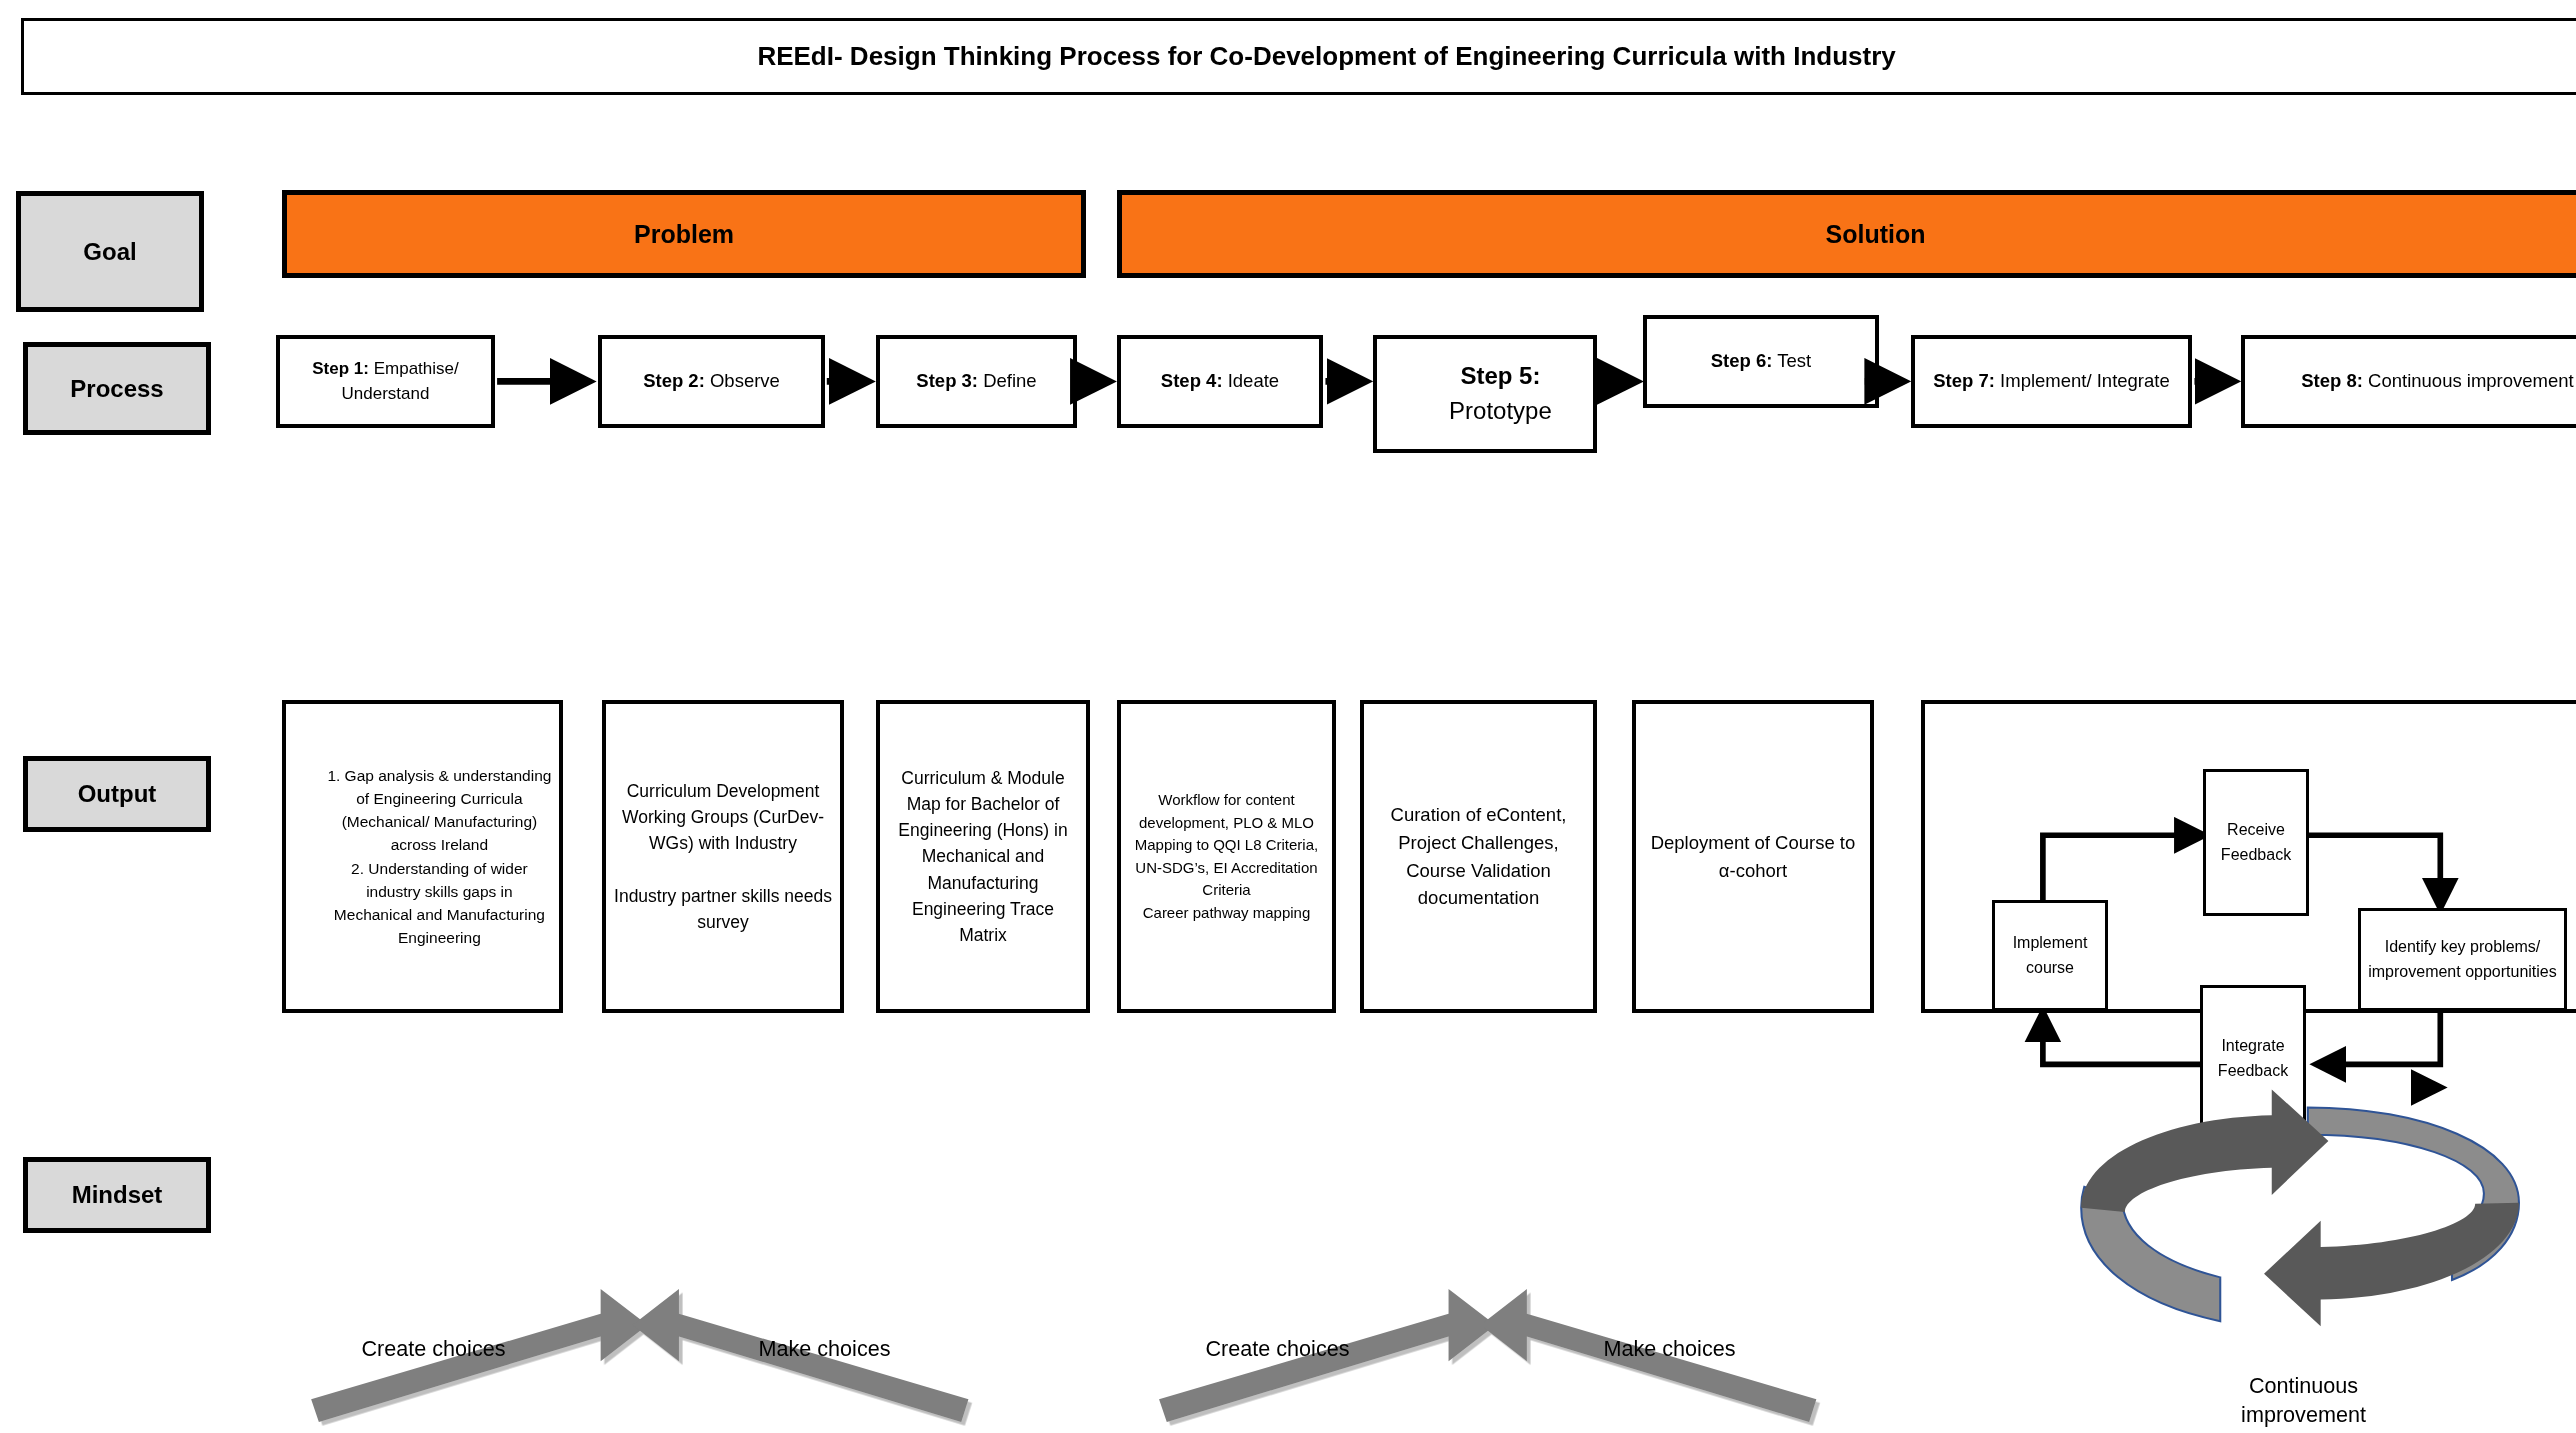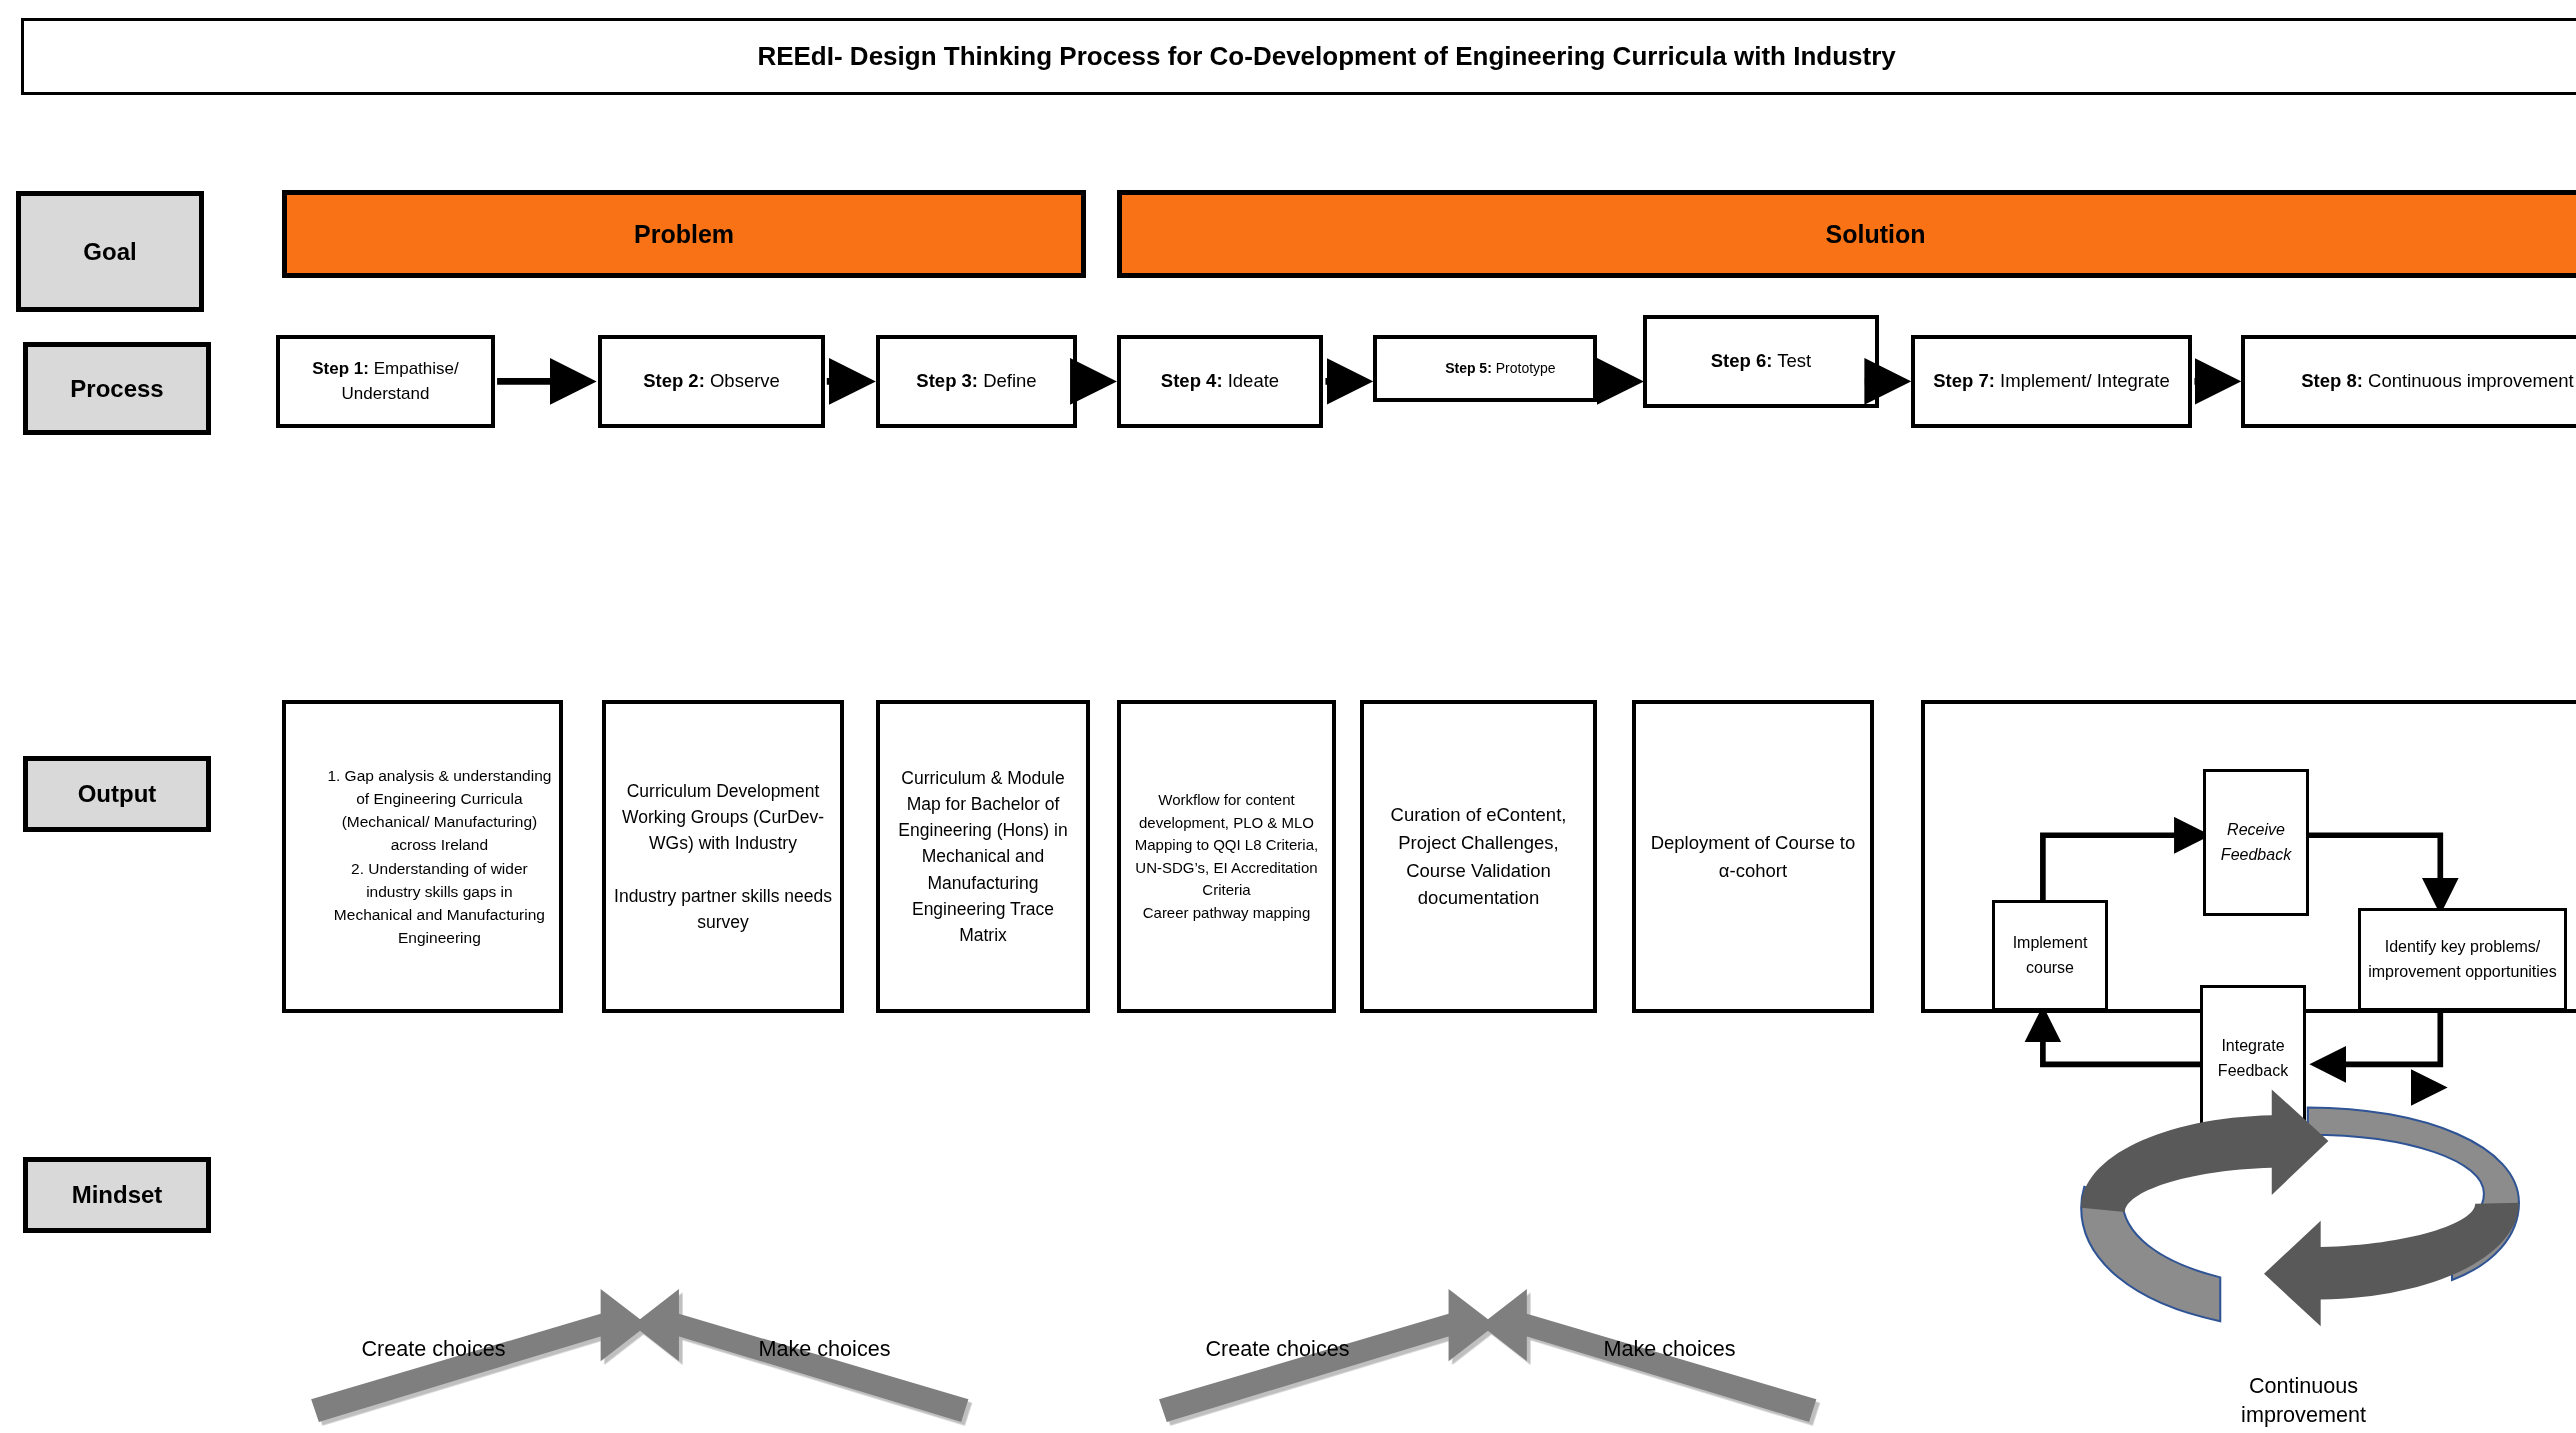--- a/index.html
+++ b/index.html
@@ -57,21 +57,21 @@
   </div>
   <div class="abs stepbox" style="left:598px;top:335px;width:227px;height:93px;font-size:18.5px;">
     <span><b>Step 2:</b><span> Observe</span></span>
   </div>
   <div class="abs stepbox" style="left:876px;top:335px;width:201px;height:93px;font-size:18.5px;">
     <span><b>Step 3:</b><span> Define</span></span>
   </div>
   <div class="abs stepbox" style="left:1117px;top:335px;width:206px;height:93px;font-size:18.5px;">
     <span><b>Step 4:</b><span> Ideate</span></span>
   </div>
-  <div class="abs stepbox" style="left:1373px;top:335px;width:224px;height:67px;font-size:14px;padding-left:36px;">
+  <div class="abs stepbox" style="left:1373px;top:335px;width:224px;height:118px;font-size:24px;padding-left:36px;">
     <span><b>Step 5:</b><span> Prototype</span></span>
   </div>
   <div class="abs stepbox" style="left:1643px;top:315px;width:236px;height:93px;font-size:18.5px;">
     <span><b>Step 6:</b><span> Test</span></span>
   </div>
   <div class="abs stepbox" style="left:1911px;top:335px;width:281px;height:93px;font-size:18.5px;">
     <span><b>Step 7:</b><span> Implement/ Integrate</span></span>
   </div>
   <div class="abs stepbox" style="left:2241px;top:335px;width:393px;height:93px;font-size:18.5px;">
     <span><b>Step 8:</b><span> Continuous improvement</span></span>
@@ -138,21 +138,21 @@
         <path d="M1000,592 L1000,700 L760,700"></path>
 
         <path d="M535,700 L228,700 L228,600"></path>
       </g>
     </svg>
 
     <div class="loopnode" style="left:67px;top:196px;width:116px;height:111px;font-size:16px;">
       <span>Implement course</span>
     </div>
 
-    <div class="loopnode" style="left:278px;top:65px;width:106px;height:147px;font-size:16px;font-style:italic;">
+    <div class="loopnode" style="left:278px;top:65px;width:106px;height:147px;font-size:16px;">
       <span>Receive Feedback</span>
     </div>
 
     <div class="loopnode" style="left:433px;top:204px;width:209px;height:103px;font-size:16px;padding:0 5.2px;">
       <span>Identify key problems/ improvement opportunities</span>
     </div>
 
     <div class="loopnode" style="left:275px;top:281px;width:106px;height:147px;font-size:16px;">
       <span>Integrate Feedback</span>
     </div>

